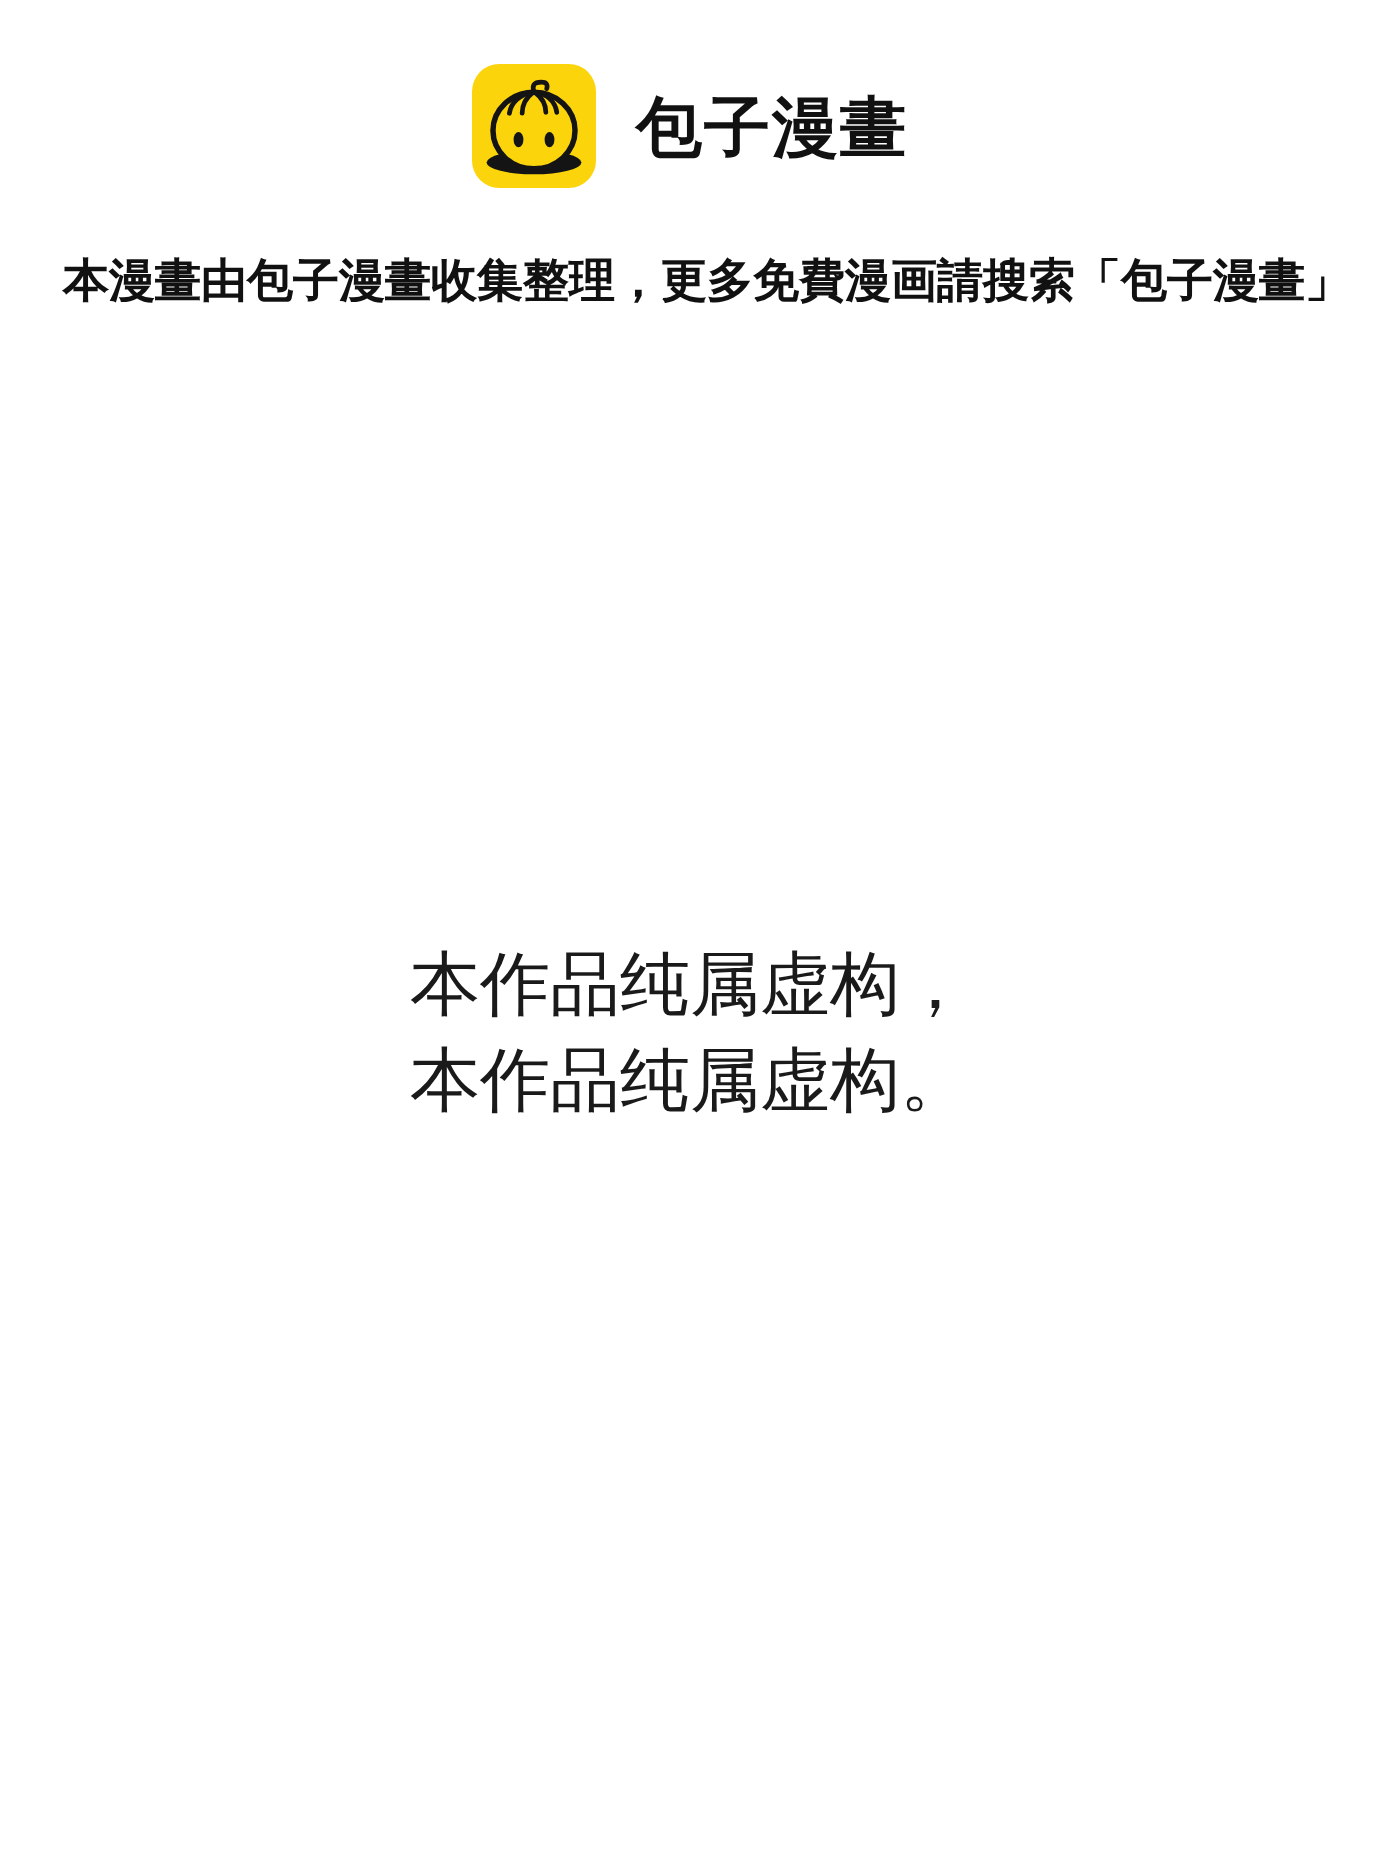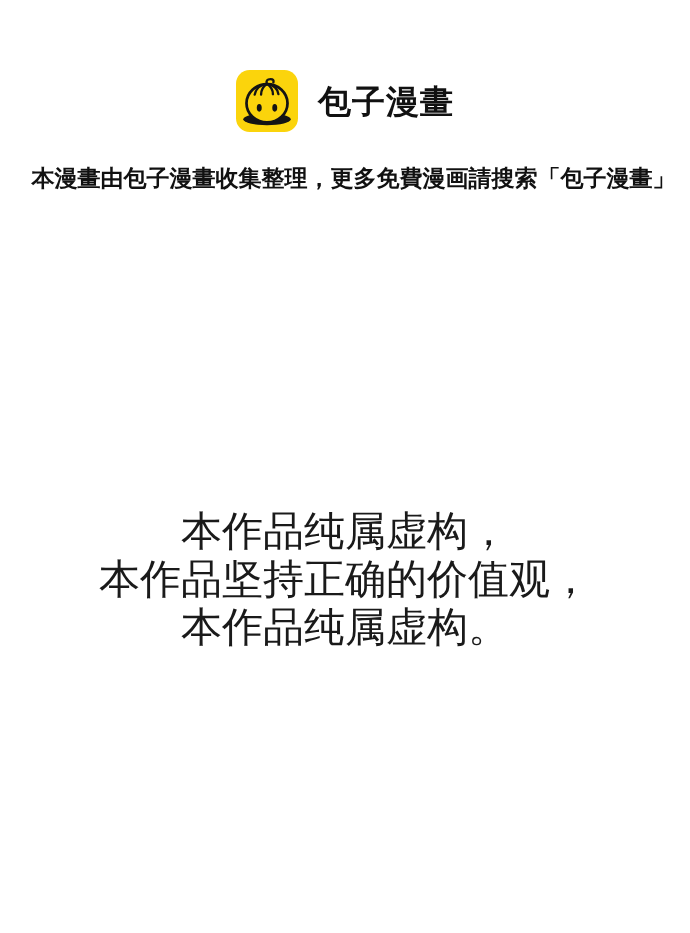--- a/index.html
+++ b/index.html
@@ -10,21 +10,21 @@
   }
   .page {
     position: relative;
     width: 690px;
     height: 933px;
     background: #ffffff;
     overflow: hidden;
     margin: 0 auto;
   }
   .logo-row {
-    padding-top: 70px;
+    padding-top: 32px;
     display: flex;
     justify-content: center;
     align-items: center;
     gap: 20px;
   }
   .logo-icon {
     display: inline-flex;
     width: 62px;
     height: 62px;
   }
@@ -47,21 +47,21 @@
     font-size: 23px;
     font-weight: 700;
     color: #111111;
     line-height: 32px;
     white-space: nowrap;
     margin-left: 17px;
   }
   .disclaimer {
     margin-top: 313px;
     text-align: center;
-    font-size: 41px;
+    font-size: 35px;
     font-weight: 400;
     color: #1a1a1a;
     line-height: 48px;
   }
   .disclaimer-line {
     white-space: nowrap;
   }
 </style>
 </head>
 <body>
@@ -87,17 +87,16 @@
         </g>
       </svg>
     </span>
     <span class="brand-name">包子漫畫</span>
   </div>
 
   <div class="attribution">本漫畫由包子漫畫收集整理，更多免費漫画請搜索「包子漫畫」</div>
 
   <div class="disclaimer">
     <div class="disclaimer-line">本作品纯属虚构，</div>
-    <div class="disclaimer-line">本作品坚持正确的价值观，</div>
     <div class="disclaimer-line">本作品纯属虚构。</div>
   </div>
 
 </div>
 
 </body></html>

